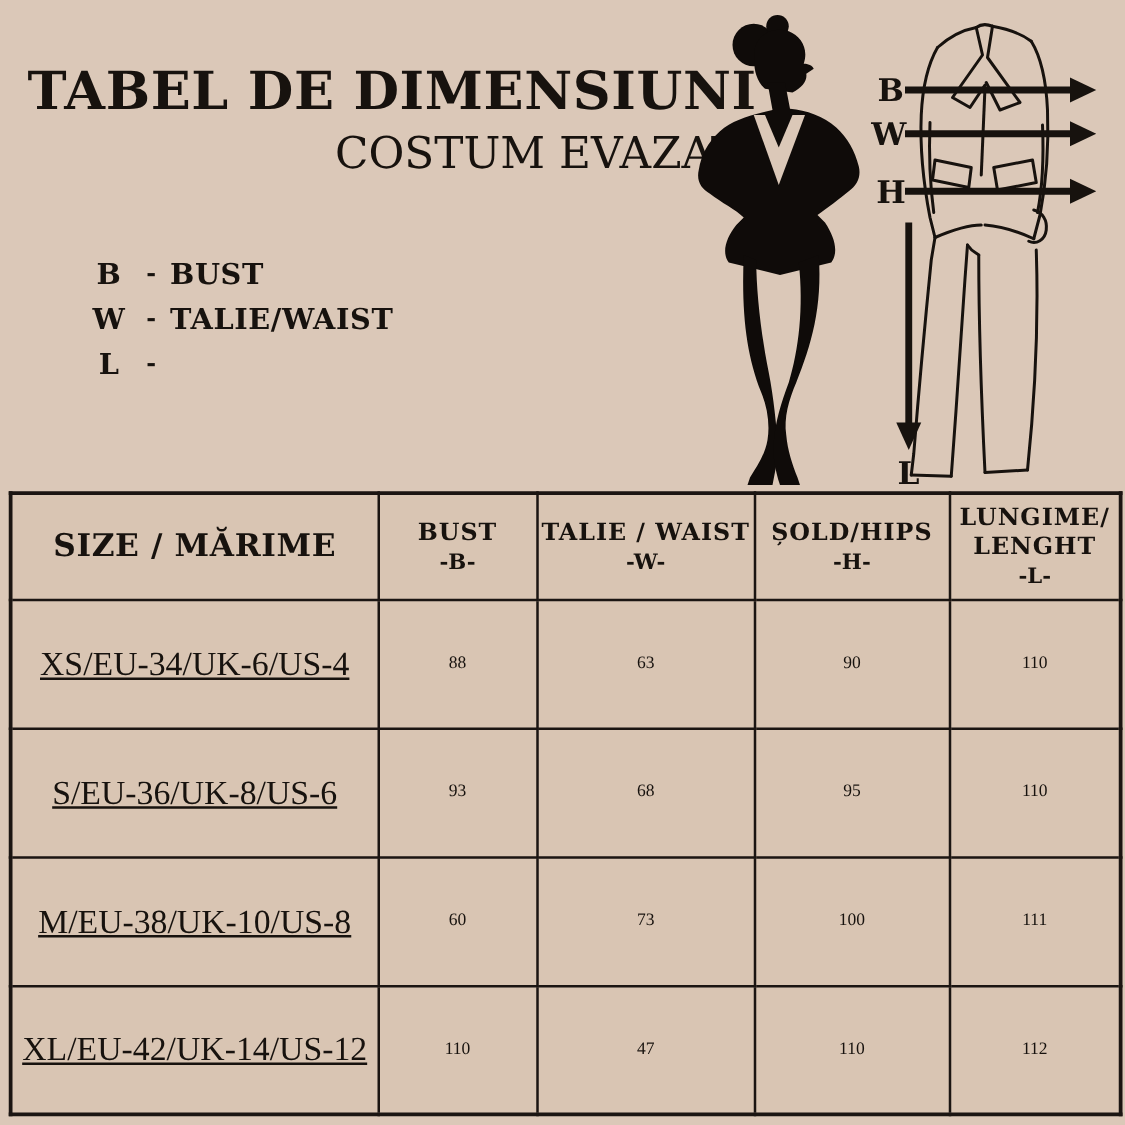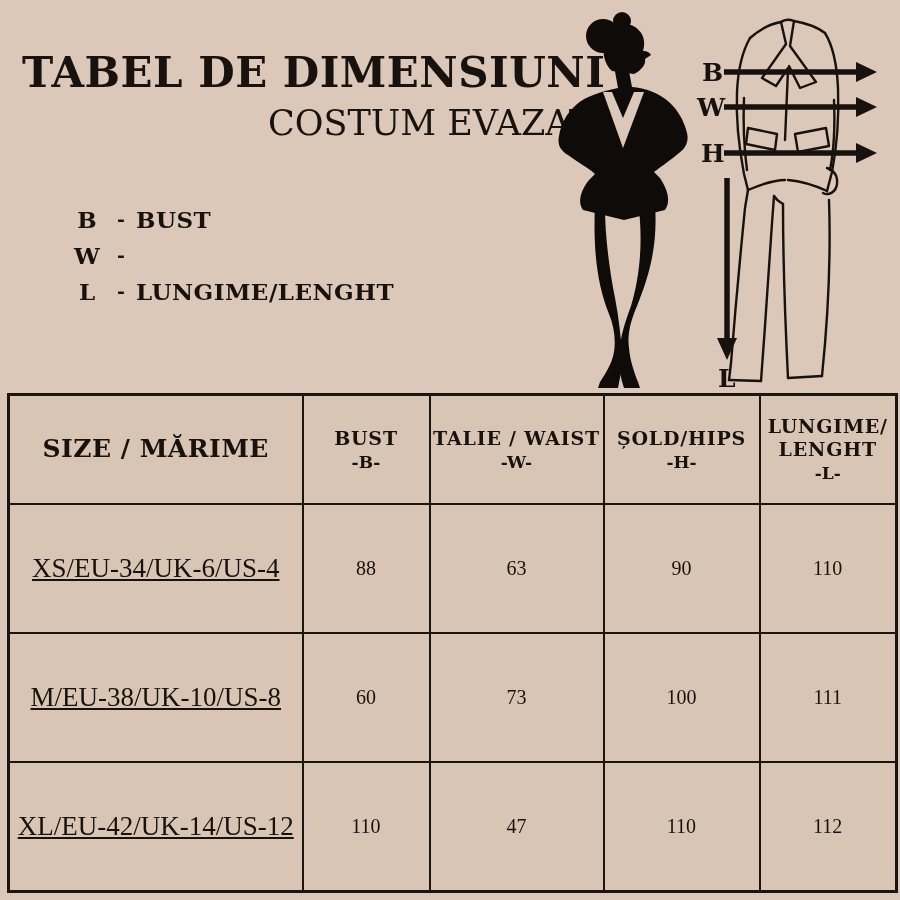--- a/index.html
+++ b/index.html
@@ -27,27 +27,27 @@
 
   .fig-woman{position:absolute;left:543px;top:8px;width:162px;height:382px;}
   .fig-suit{position:absolute;left:688px;top:8px;width:215px;height:385px;}
   .fig-woman svg,.fig-suit svg{display:block;width:100%;height:100%;}
 
   table.size-table{position:absolute;left:7px;top:393px;width:888px;height:500px;
     border-collapse:collapse;table-layout:fixed;background:var(--cell);
     border:3px solid var(--border);}
   .size-table th,.size-table td{border:2.5px solid var(--border);text-align:center;
     vertical-align:middle;padding:0 2px;overflow:hidden;}
-  .size-table thead tr{height:109px;}
+  .size-table thead tr{height:85px;}
   .size-table tbody tr{height:69px;}
   .th-title{font-size:19px;font-weight:700;letter-spacing:.8px;line-height:1.2;}
   th.col-size .th-title{font-size:25px;letter-spacing:.5px;}
   .th-sub{font-size:17px;font-weight:700;margin-top:2px;}
   td.size-cell{font-size:27px;font-family:"Liberation Serif","DejaVu Serif",serif;text-decoration:underline;}
-  td.num-cell{font-size:20px;font-family:"Liberation Serif","DejaVu Serif",serif;}
+  td.num-cell{font-size:14px;font-family:"Liberation Serif","DejaVu Serif",serif;}
 
   .suit-line{stroke:var(--ink);stroke-width:2.4;fill:none;stroke-linecap:round;stroke-linejoin:round;}
   .arrow-line{stroke:var(--ink);stroke-width:5.5;fill:none;}
   .arrow-head{fill:var(--ink);}
   .arrow-label{fill:var(--ink);font-family:"DejaVu Serif","Liberation Serif",serif;
     font-weight:700;font-size:25px;}
 </style>
 </head>
 <body>
 
@@ -58,25 +58,25 @@
 
   <ul class="legend" id="legend">
       <li>
         <span class="abbr">B</span>
         <span class="dash">-</span>
         <span class="lbl">BUST</span>
       </li>
       <li>
         <span class="abbr">W</span>
         <span class="dash">-</span>
+        <span class="lbl">TALIE/WAIST</span>
       </li>
       <li>
         <span class="abbr">L</span>
         <span class="dash">-</span>
-        <span class="lbl">LUNGIME/LENGHT</span>
       </li>
     </ul>
 
   <div class="fig-woman">
     <svg viewBox="0 0 160 382" aria-hidden="true">
       <g fill="var(--sil)">
         <circle cx="59" cy="28" r="17"></circle>
         <circle cx="78" cy="13" r="9"></circle>
         <path d="M60,30 C58,44 60,56 68,63 L90,66 C98,62 102,56 101,51 L107,47 C105,43 100,43 99,43 C103,31 97,21 87,17 C75,13 63,19 60,30 Z"></path>
         <path d="M70,58 L74,80 C56,84 42,88 32,97 C22,106 17,116 15,128 C13,137 17,143 24,147 C33,154 45,160 51,166 L45,172 C37,182 33,194 39,202 L80,212 L121,202 C127,194 124,182 116,170 L110,164 C118,158 128,151 135,145 C142,140 145,133 143,125 C140,113 134,102 125,94 C115,85 101,80 88,79 L84,58 Z"></path>
@@ -175,20 +175,27 @@
     </thead>
     <tbody id="tbody">
         <tr>
           <td class="size-cell">XS/EU-34/UK-6/US-4</td>
           <td class="num-cell">88</td>
           <td class="num-cell">63</td>
           <td class="num-cell">90</td>
           <td class="num-cell">110</td>
         </tr>
         <tr>
+          <td class="size-cell">S/EU-36/UK-8/US-6</td>
+          <td class="num-cell">93</td>
+          <td class="num-cell">68</td>
+          <td class="num-cell">95</td>
+          <td class="num-cell">110</td>
+        </tr>
+        <tr>
           <td class="size-cell">M/EU-38/UK-10/US-8</td>
           <td class="num-cell">60</td>
           <td class="num-cell">73</td>
           <td class="num-cell">100</td>
           <td class="num-cell">111</td>
         </tr>
         <tr>
           <td class="size-cell">XL/EU-42/UK-14/US-12</td>
           <td class="num-cell">110</td>
           <td class="num-cell">47</td>

